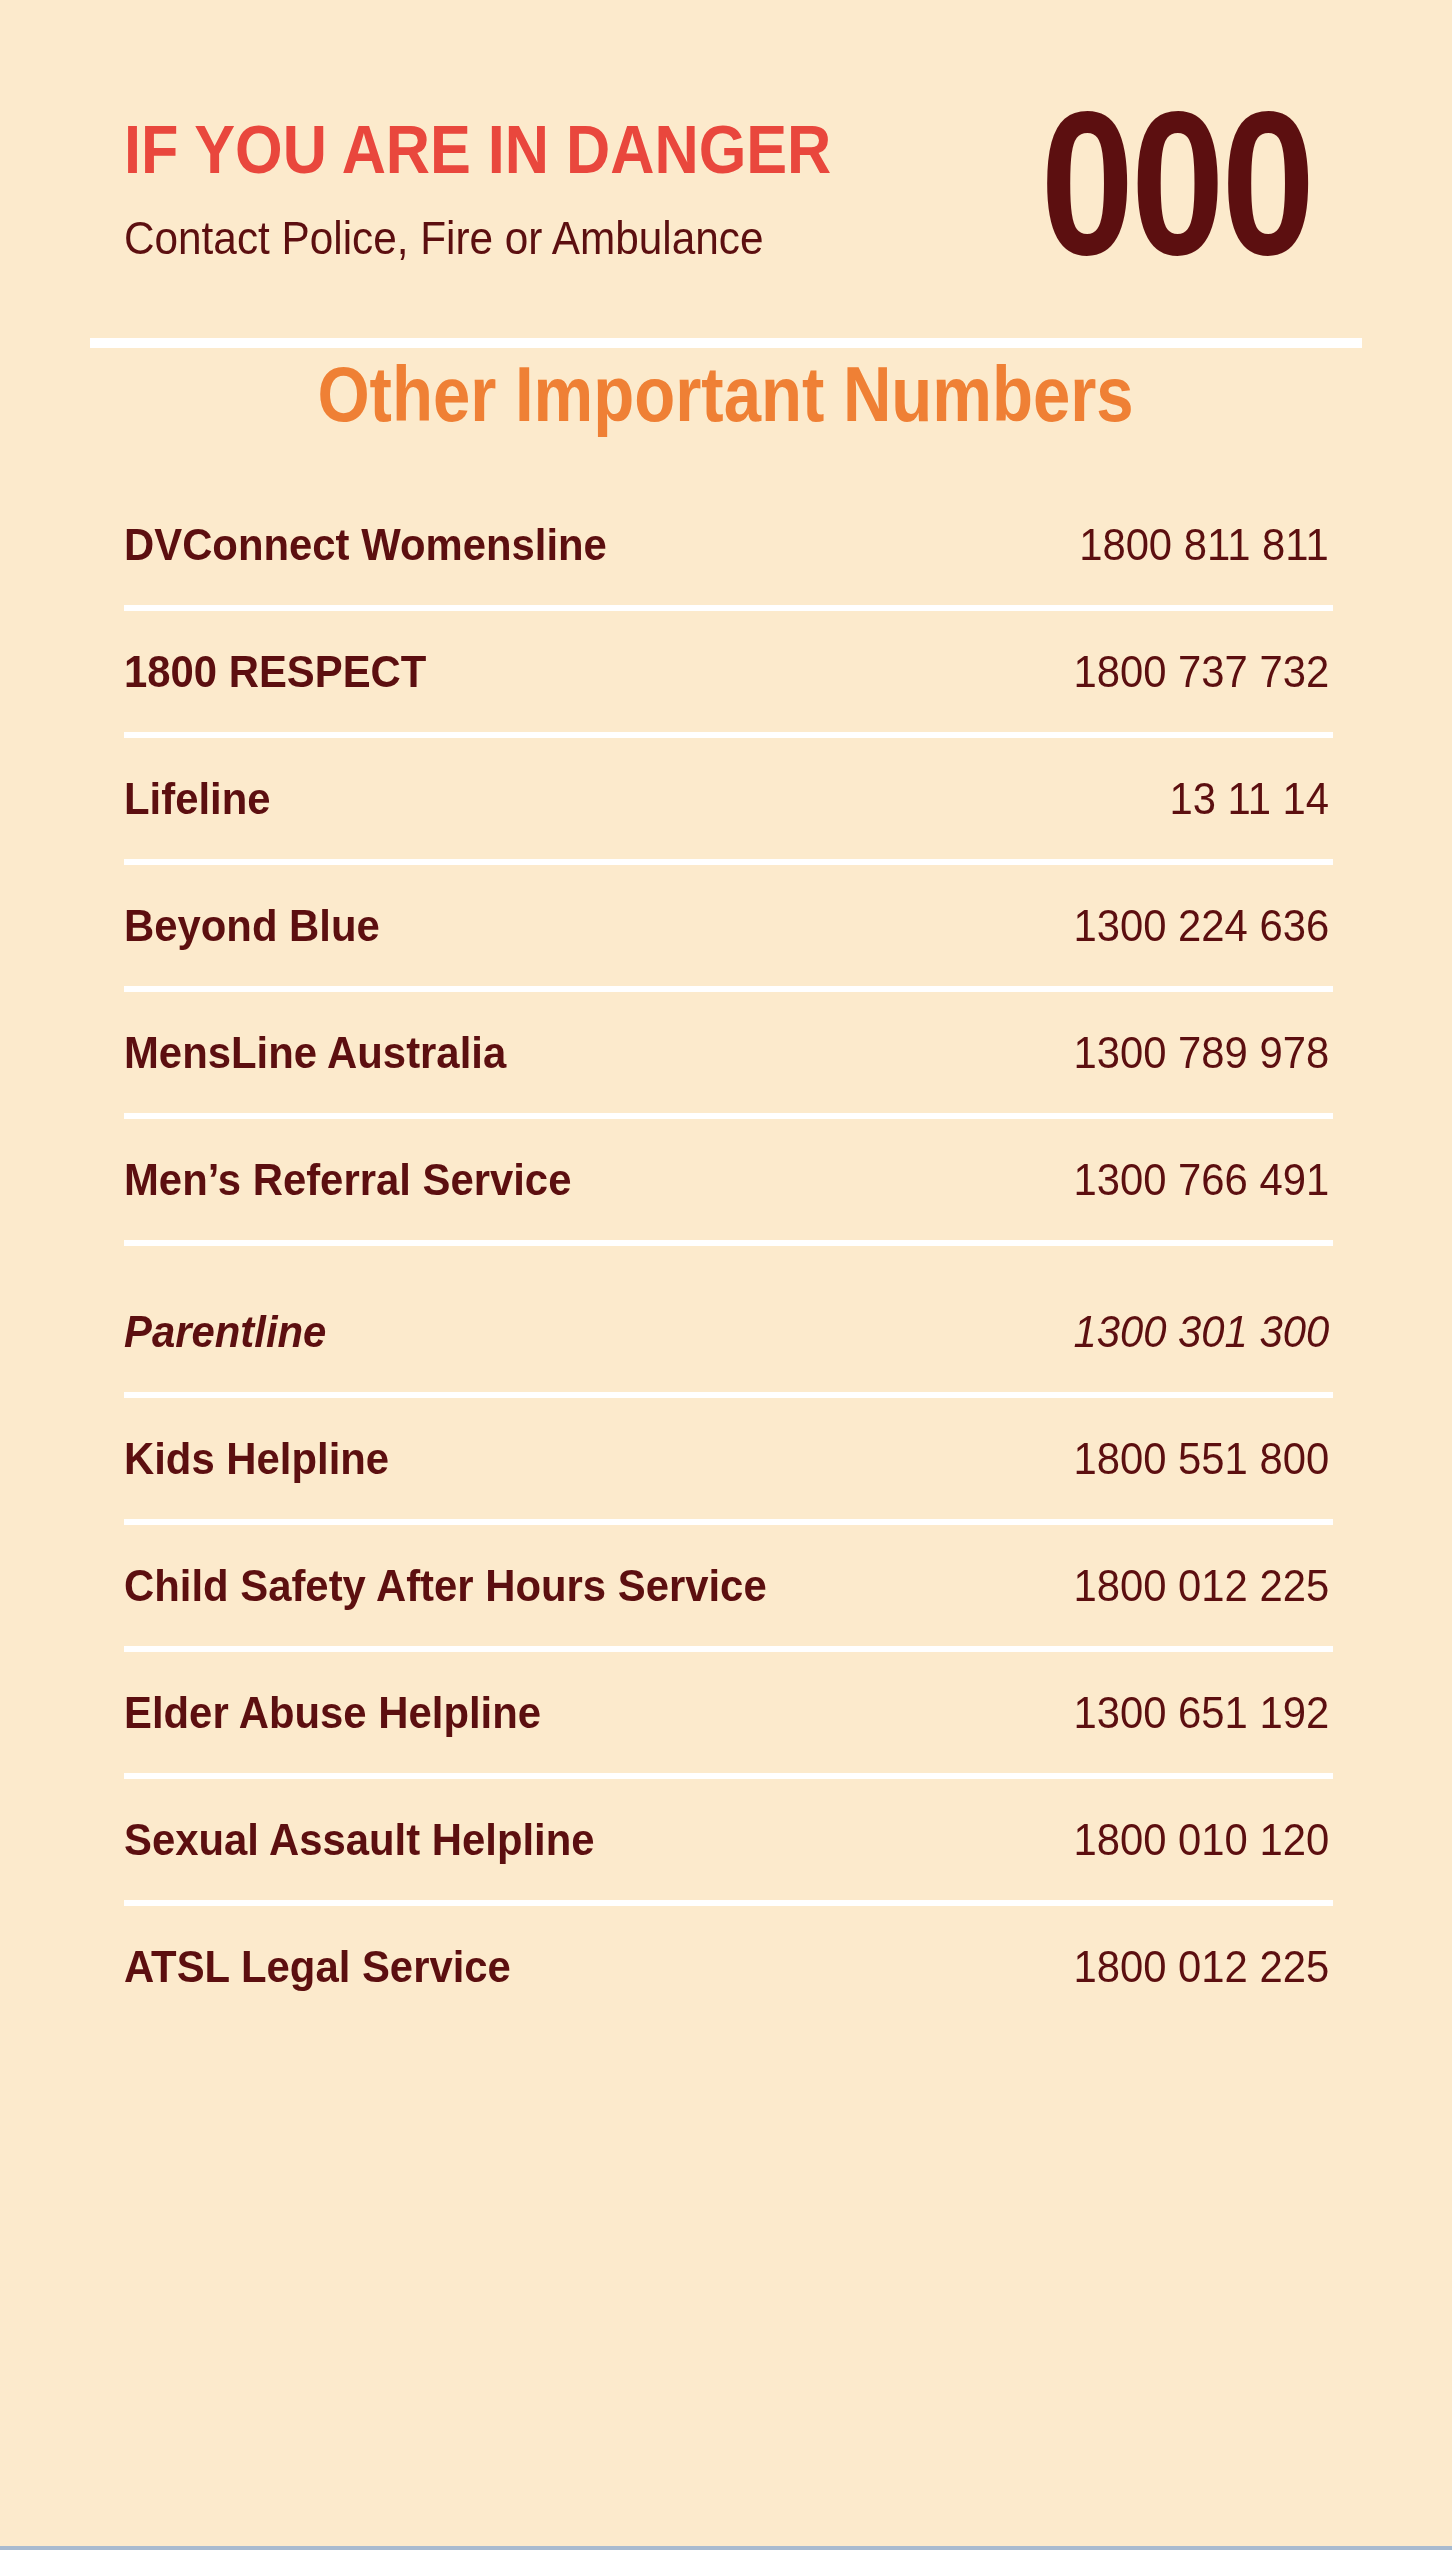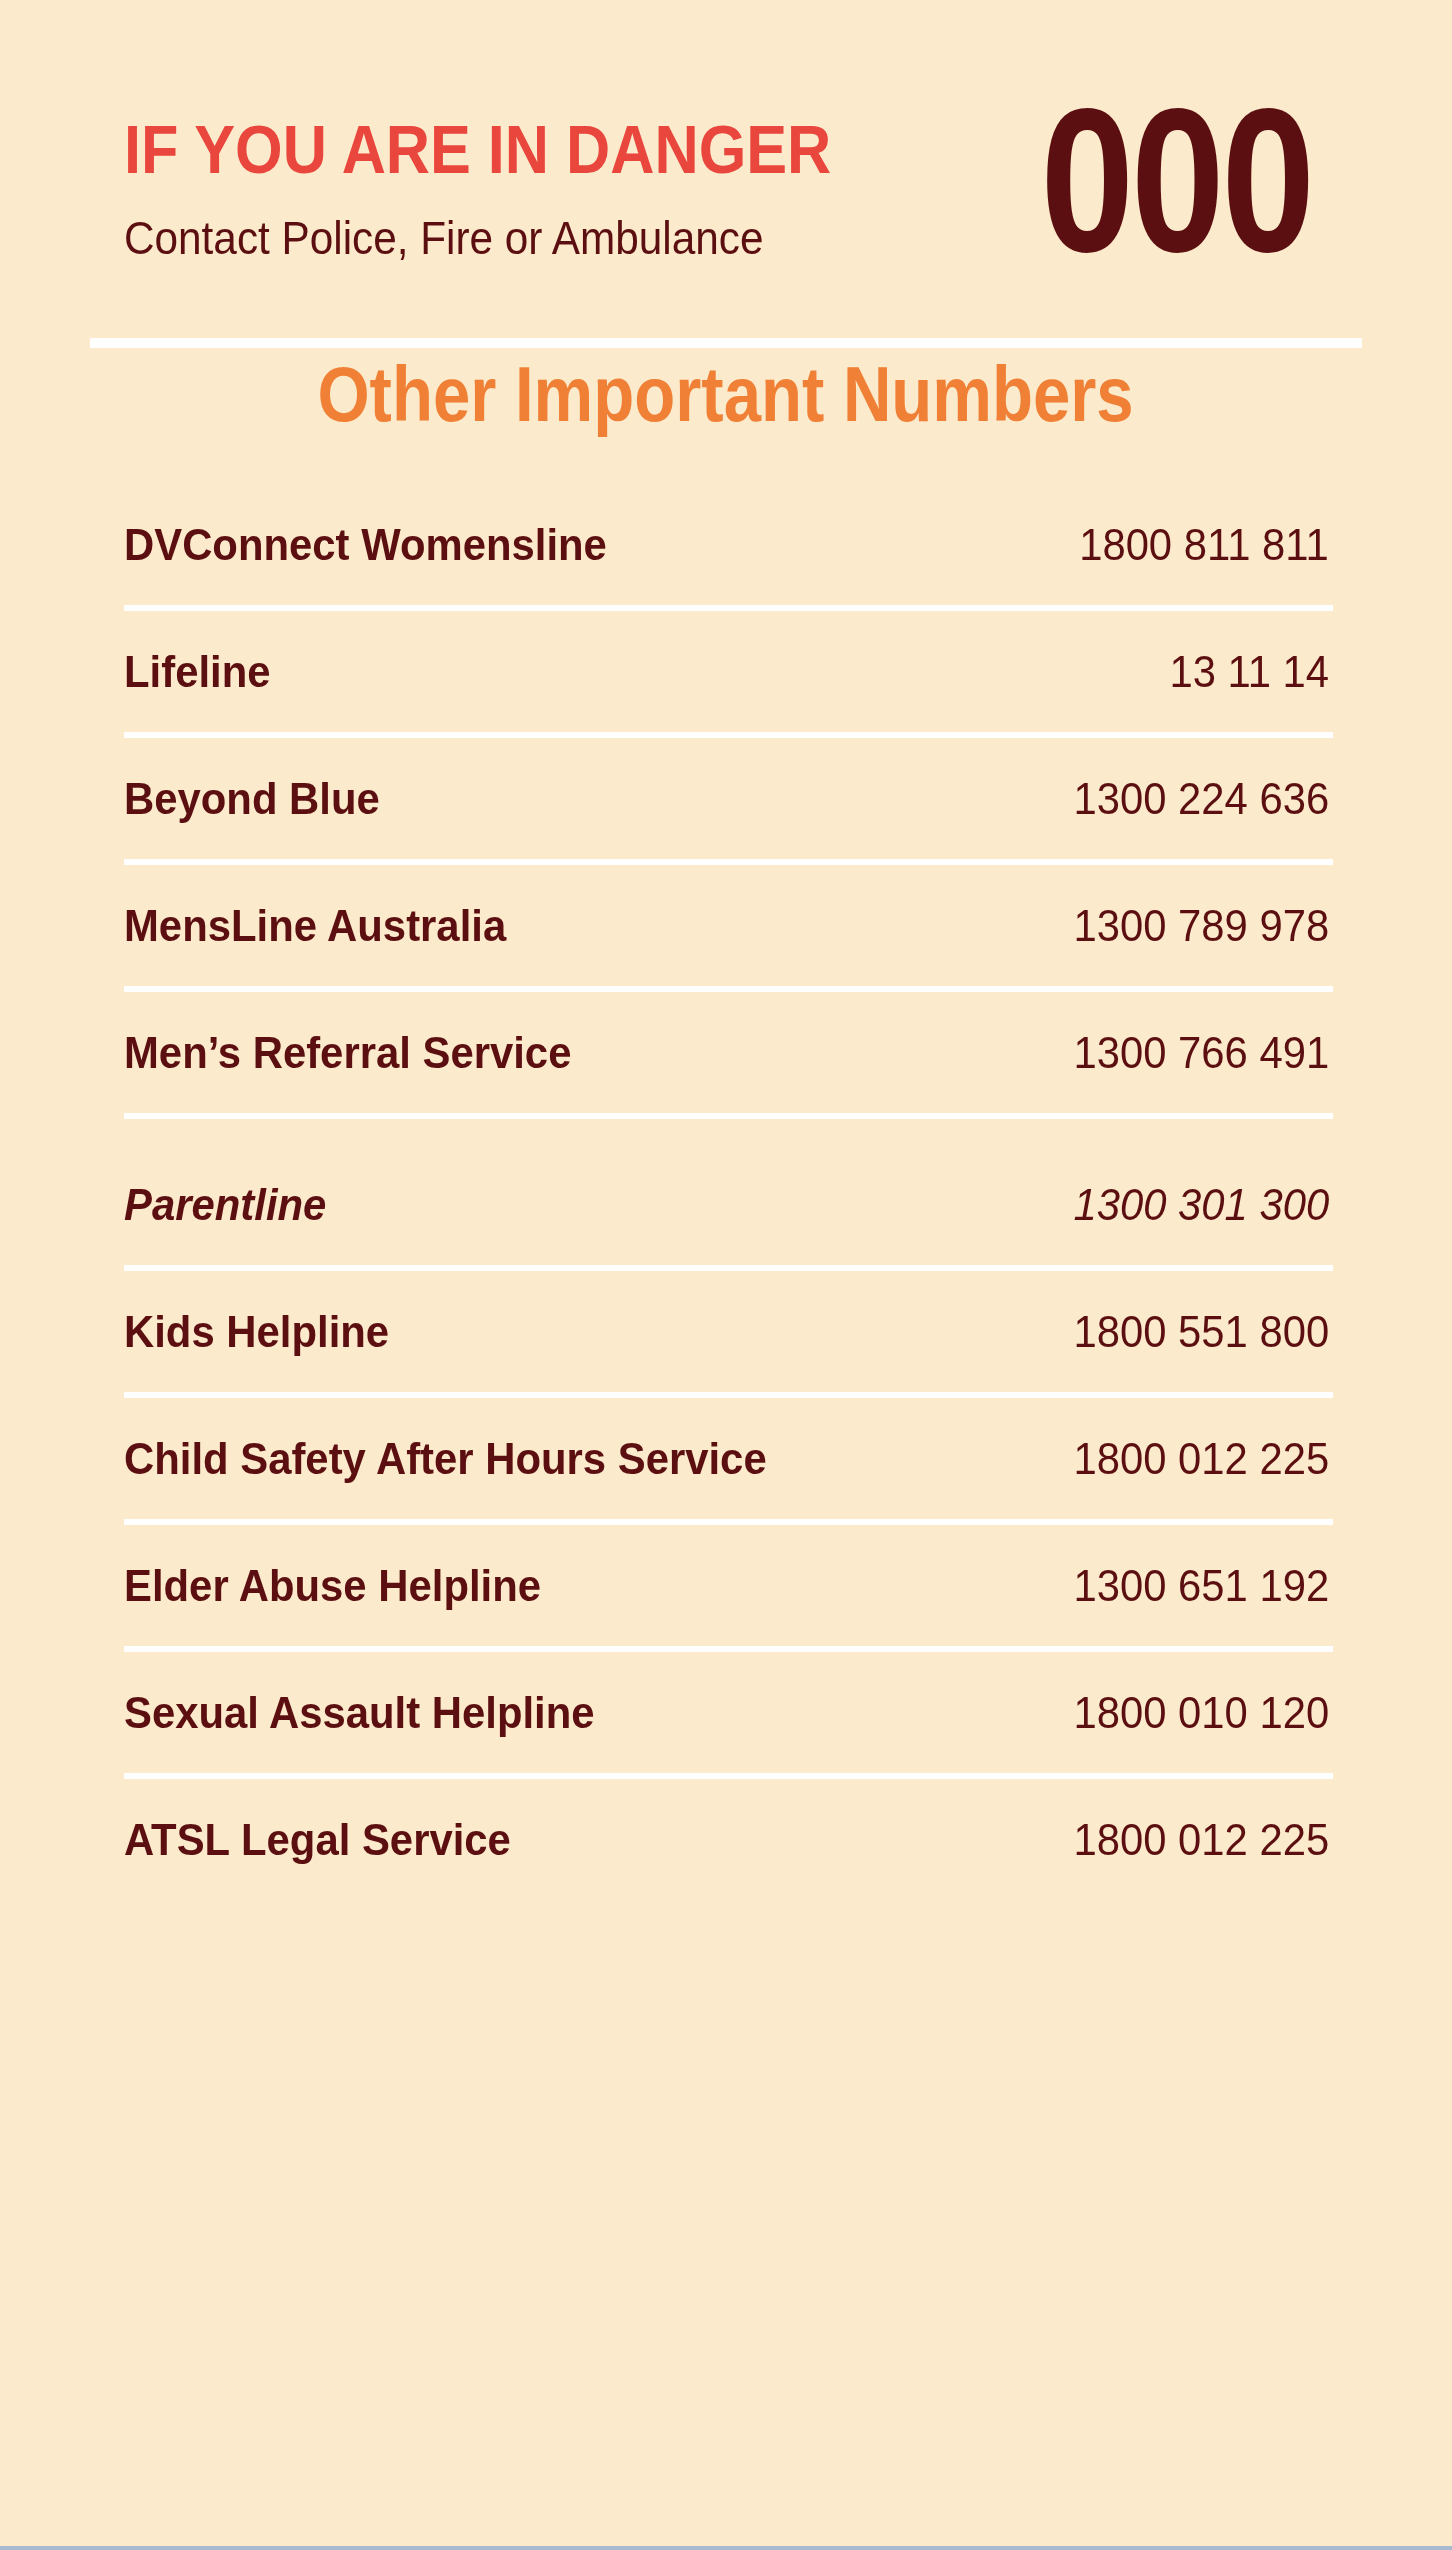--- a/index.html
+++ b/index.html
@@ -9,21 +9,21 @@
     background: #FCEACC;
     font-family: "Liberation Sans", sans-serif;
     position: relative;
     overflow: hidden;
   }
 
   
   .header {
     display: flex;
     justify-content: space-between;
-    align-items: center;
+    align-items: flex-end;
     padding: 73px 140px 0 124px;
   }
   .header-left { margin-top: 37px; }
   .danger-title {
     color: #E9473D;
     font-size: 68px;
     font-weight: 700;
     line-height: 1.15;
     white-space: nowrap;
     transform: scaleX(0.90);
@@ -139,20 +139,24 @@
 <div class="section-title-wrap">
   <div class="section-title">Other Important Numbers</div>
 </div>
 
 <div class="contact-list" id="contact-list">
     <div class="contact-row">
     <div class="contact-label">DVConnect Womensline</div>
     <div class="contact-number">1800 811 811</div>
   </div>
     <div class="contact-row">
+    <div class="contact-label">1800 RESPECT</div>
+    <div class="contact-number">1800 737 732</div>
+  </div>
+    <div class="contact-row">
     <div class="contact-label">Lifeline</div>
     <div class="contact-number">13 11 14</div>
   </div>
     <div class="contact-row">
     <div class="contact-label">Beyond Blue</div>
     <div class="contact-number">1300 224 636</div>
   </div>
     <div class="contact-row">
     <div class="contact-label">MensLine Australia</div>
     <div class="contact-number">1300 789 978</div>

